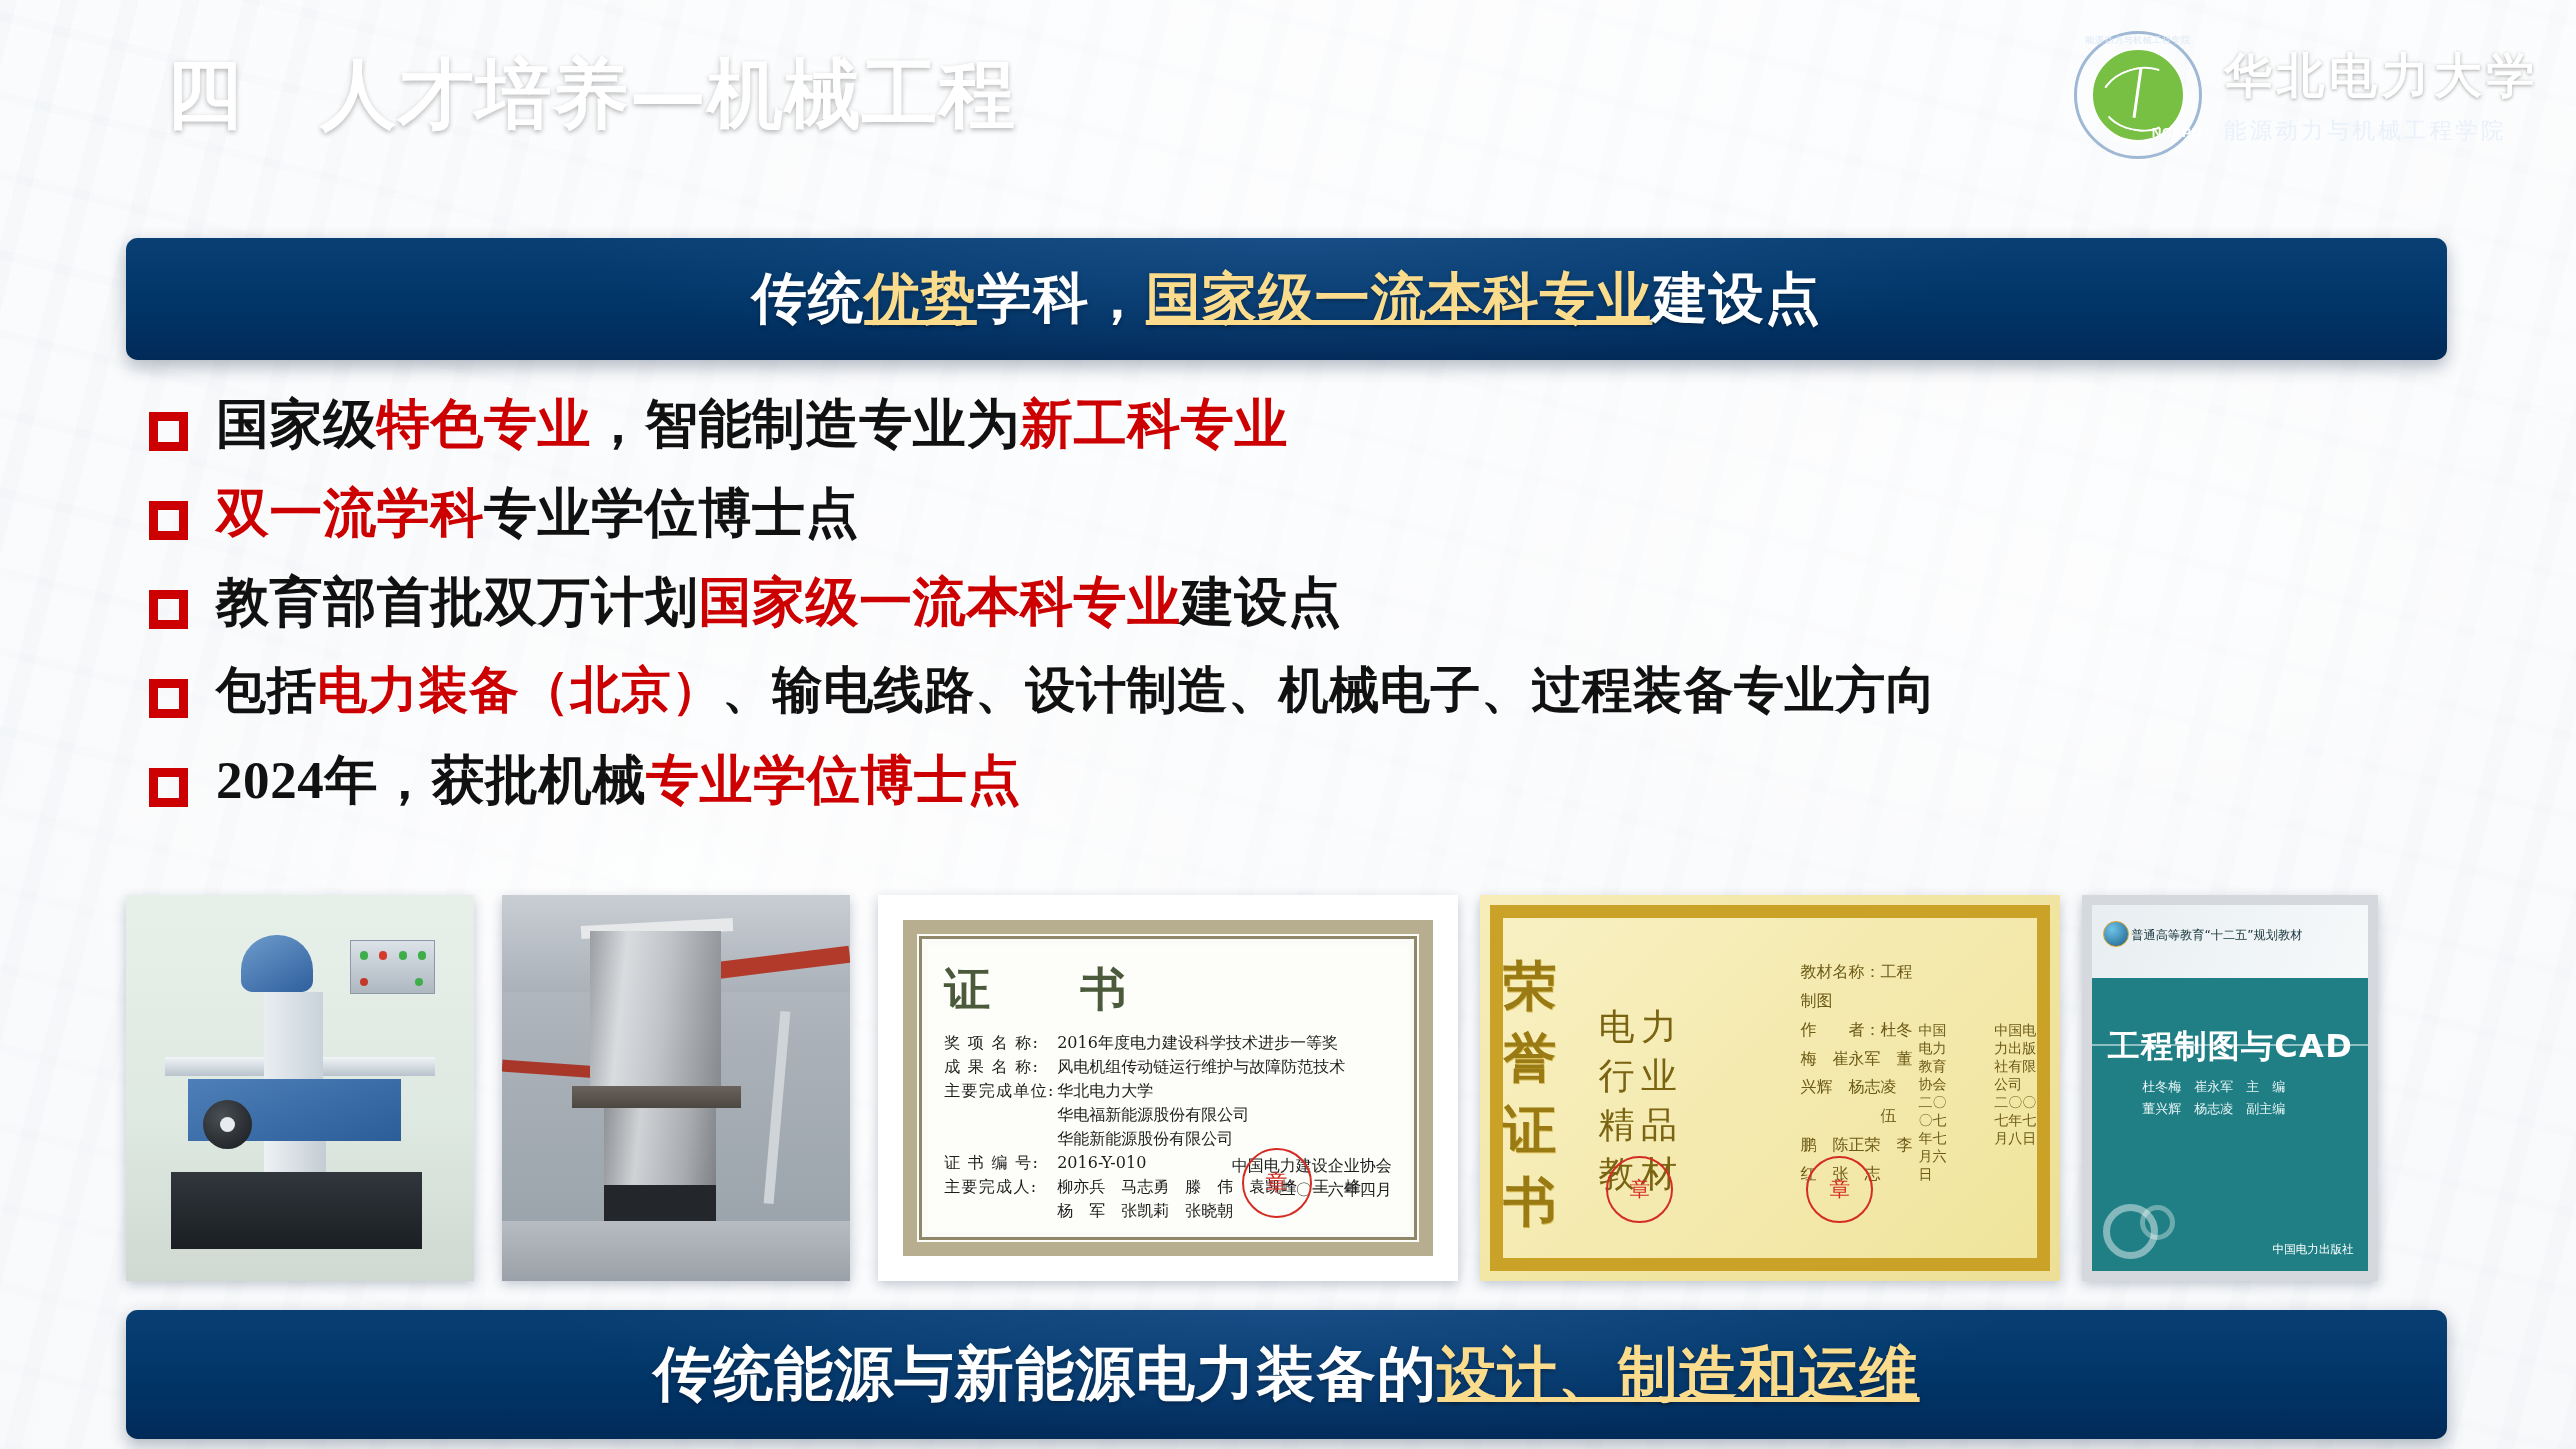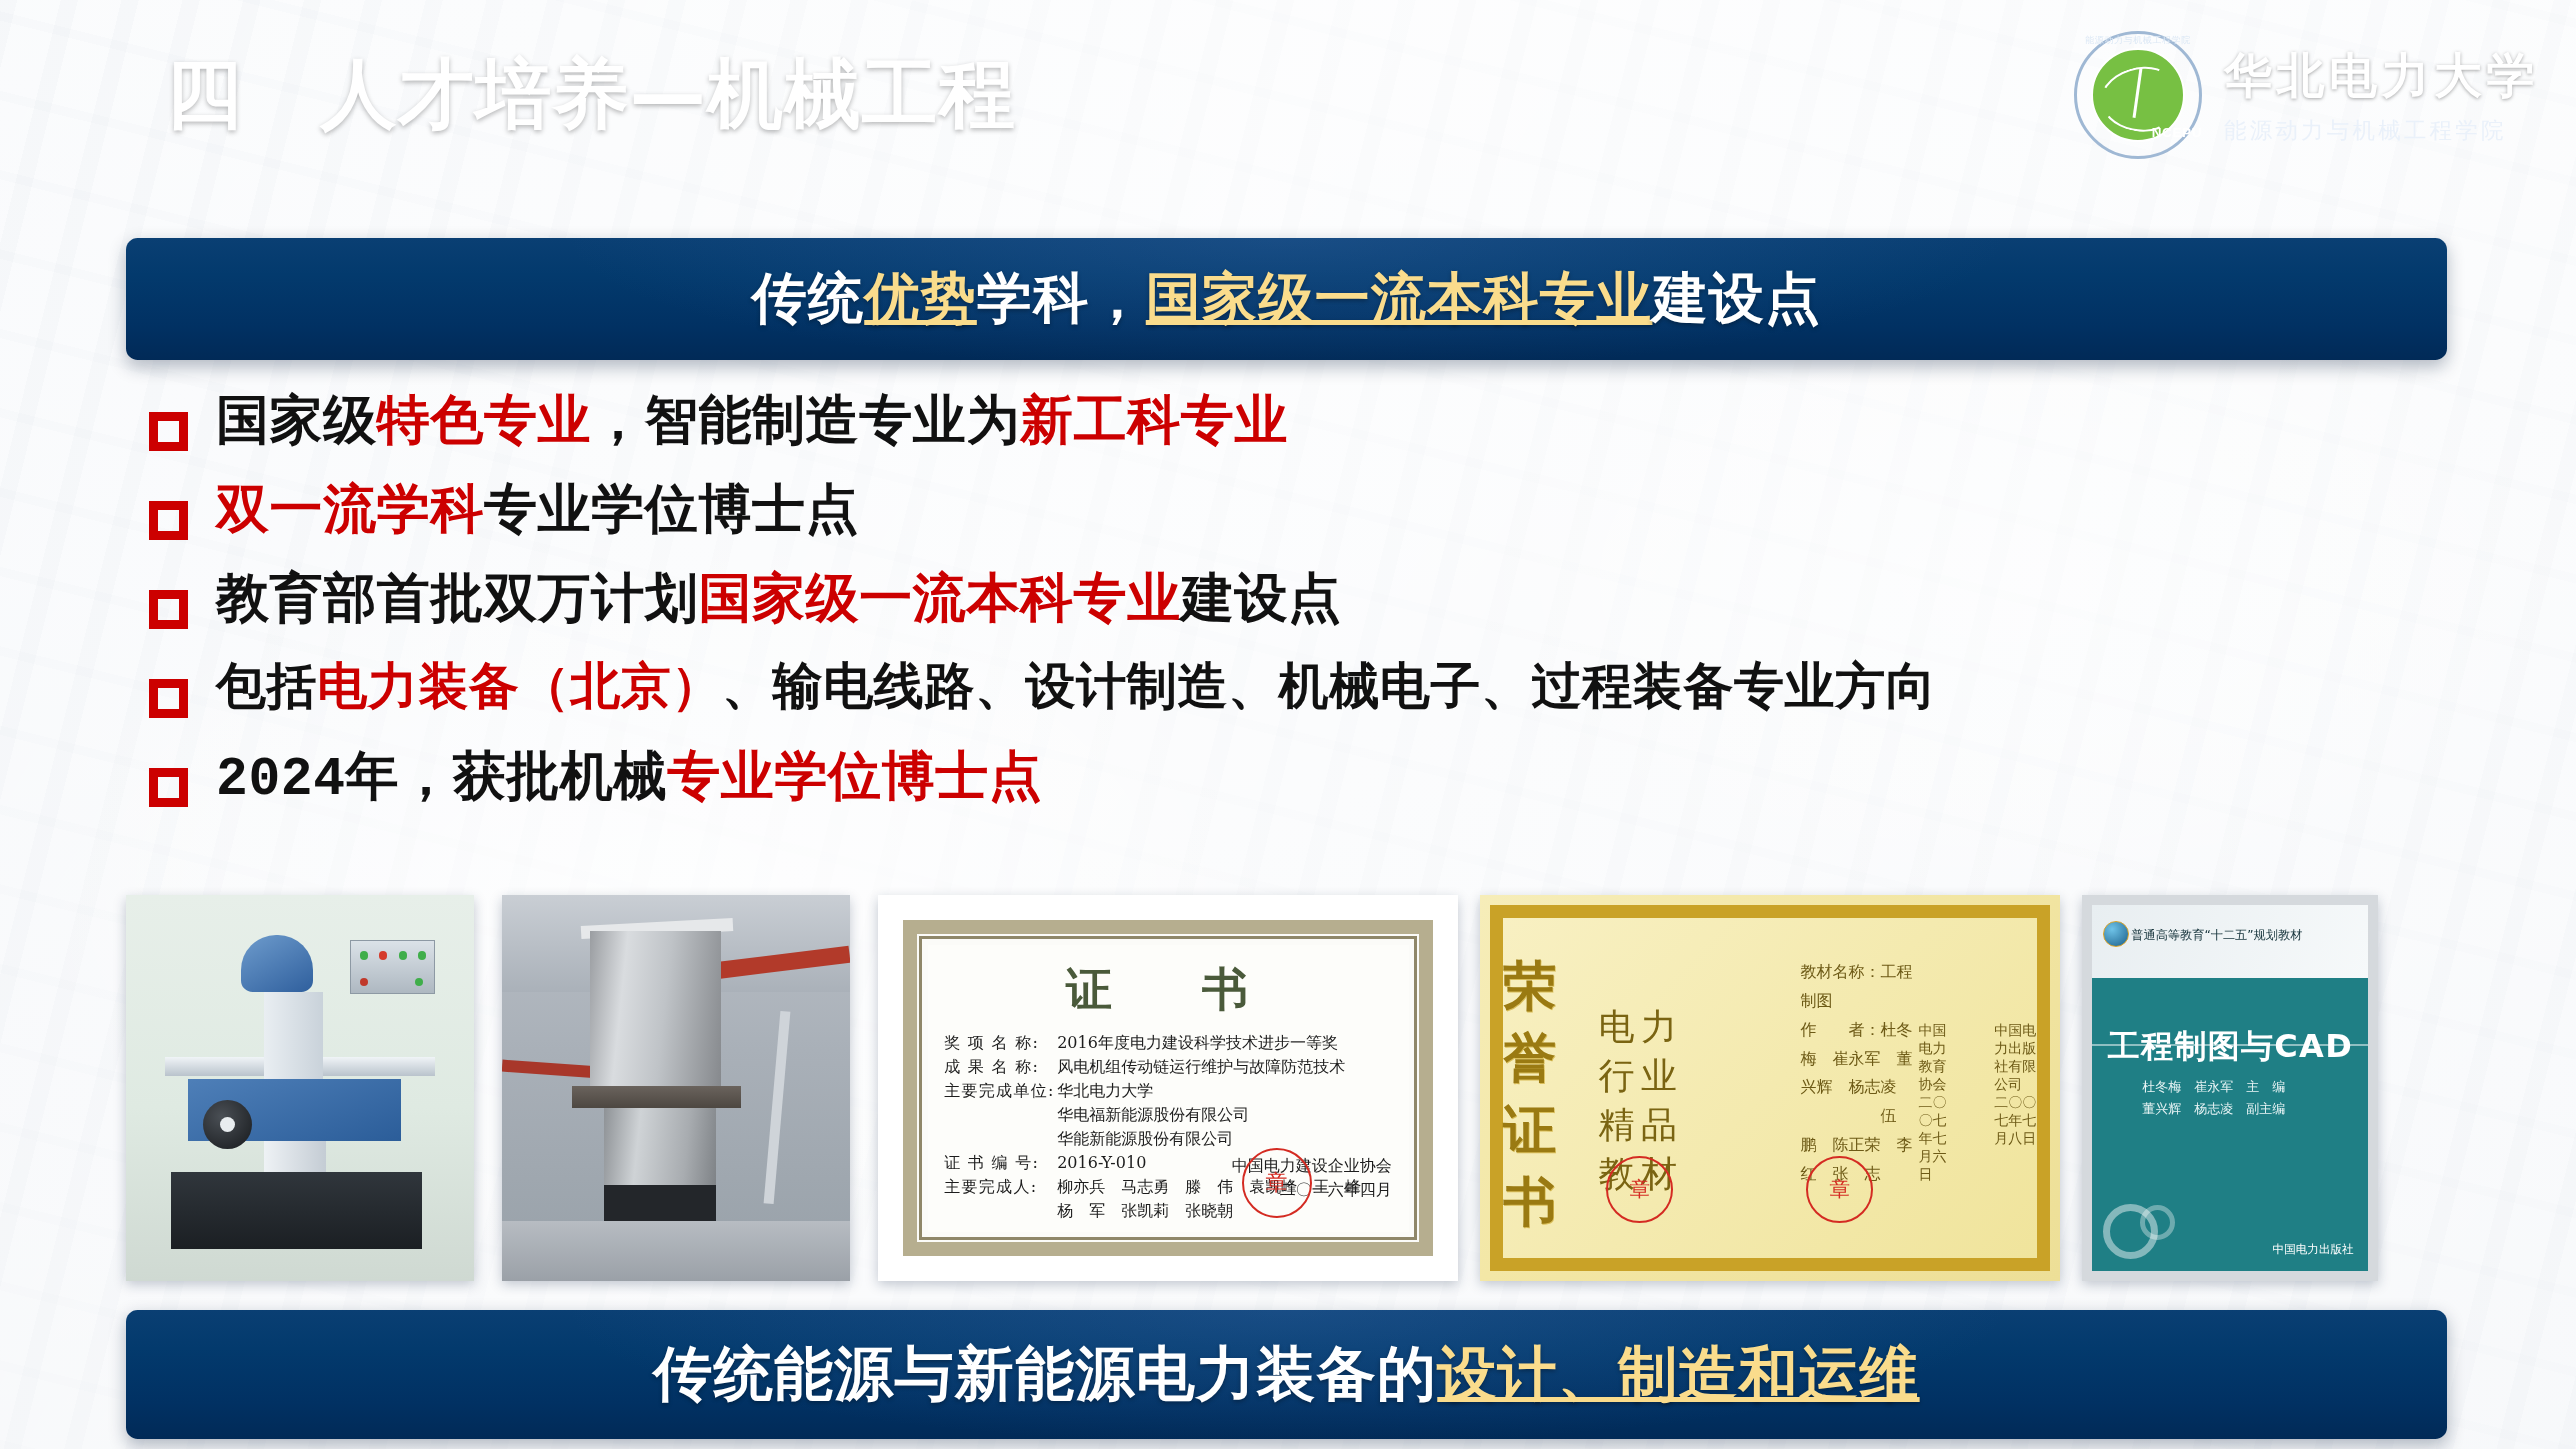--- a/index.html
+++ b/index.html
@@ -84,21 +84,21 @@
   .band-bottom .band-text { font-size:59px; }
   .hl-gold { color:#fadc8c;text-decoration:underline; }
 
   
   .bullets { position:absolute; left:149px; top:394px; width:2344px; z-index:6; }
   .bullet-row { display:flex; align-items:flex-start; height:89px; }
   .bullet-mark { flex:none; width:39px; height:39px; margin-top:18px; margin-right:28px;
      border:9px solid #cc0000; background:transparent; }
   .bullet-text { font-size:53px; font-weight:bold; color:#111111; white-space:nowrap;
      letter-spacing:0.6px; line-height:1.16;
-     font-family:Liberation Mono, monospace; }
+     font-family:Liberation Serif, serif; }
   .bullet-row:nth-child(4) .bullet-text { font-size:50px; }
   .hl-red { color:#cc0000; }
 
   
   .strip { position:absolute; left:126px; top:895px; width:2344px; height:399px;
            z-index:6; display:flex; align-items:flex-start; }
   .shot { position:relative; overflow:hidden; background:#dfe4ea;
      box-shadow:0 3.9px 11.6px rgba(20,40,70,0.25); }
 
   
@@ -151,21 +151,21 @@
      padding:9px; }
   .cert-in { position:relative; width:100%; height:100%;
      border:16.7px solid transparent; background:#fbfbf8;
      background-clip:padding-box; overflow:hidden; }
   .cert-frame { position:absolute; inset:0;
      border:14px solid #b6ae8f; outline:3.2px solid #8f8769; outline-offset:-19.3px; }
   .cert-frame::before { content:""; position:absolute; inset:-14px;
      background:repeating-linear-gradient(90deg,#c3bb9c 0 5.8px,#a59c7d 5.8px 11.6px);
      z-index:-1; }
   .cert-body { position:absolute; inset:24.5px; background:#fdfdfa; padding:6.4px 16.7px; }
-  .cert-title { text-align:center; font-size:46px; font-weight:bold; letter-spacing:22px;
+  .cert-title { text-align:left; font-size:46px; font-weight:bold; letter-spacing:22px;
      color:#4a5a3a; font-family:"DejaVu Serif","Liberation Serif",serif; margin:7.7px 0 10.3px; }
   .cert-line { display:flex; font-size:16px; color:#1d1d1d; line-height:1.5; white-space:nowrap;
      font-family:"DejaVu Serif","Liberation Serif",serif; }
   .cert-lbl { width:113px; flex:none; letter-spacing:1.3px; }
   .cert-cont{ padding-left:113px; }
   .cert-seal { position:absolute; right:97px; bottom:14px; width:70px; height:70px;
      border-radius:50%; border:2.6px solid #d42b22; color:#d42b22;
      display:flex; align-items:center; justify-content:center; font-size:22px; }
   .cert-sign { position:absolute; right:16.7px; bottom:30px; text-align:right;
      font-size:16px; color:#1d1d1d; line-height:1.5;

